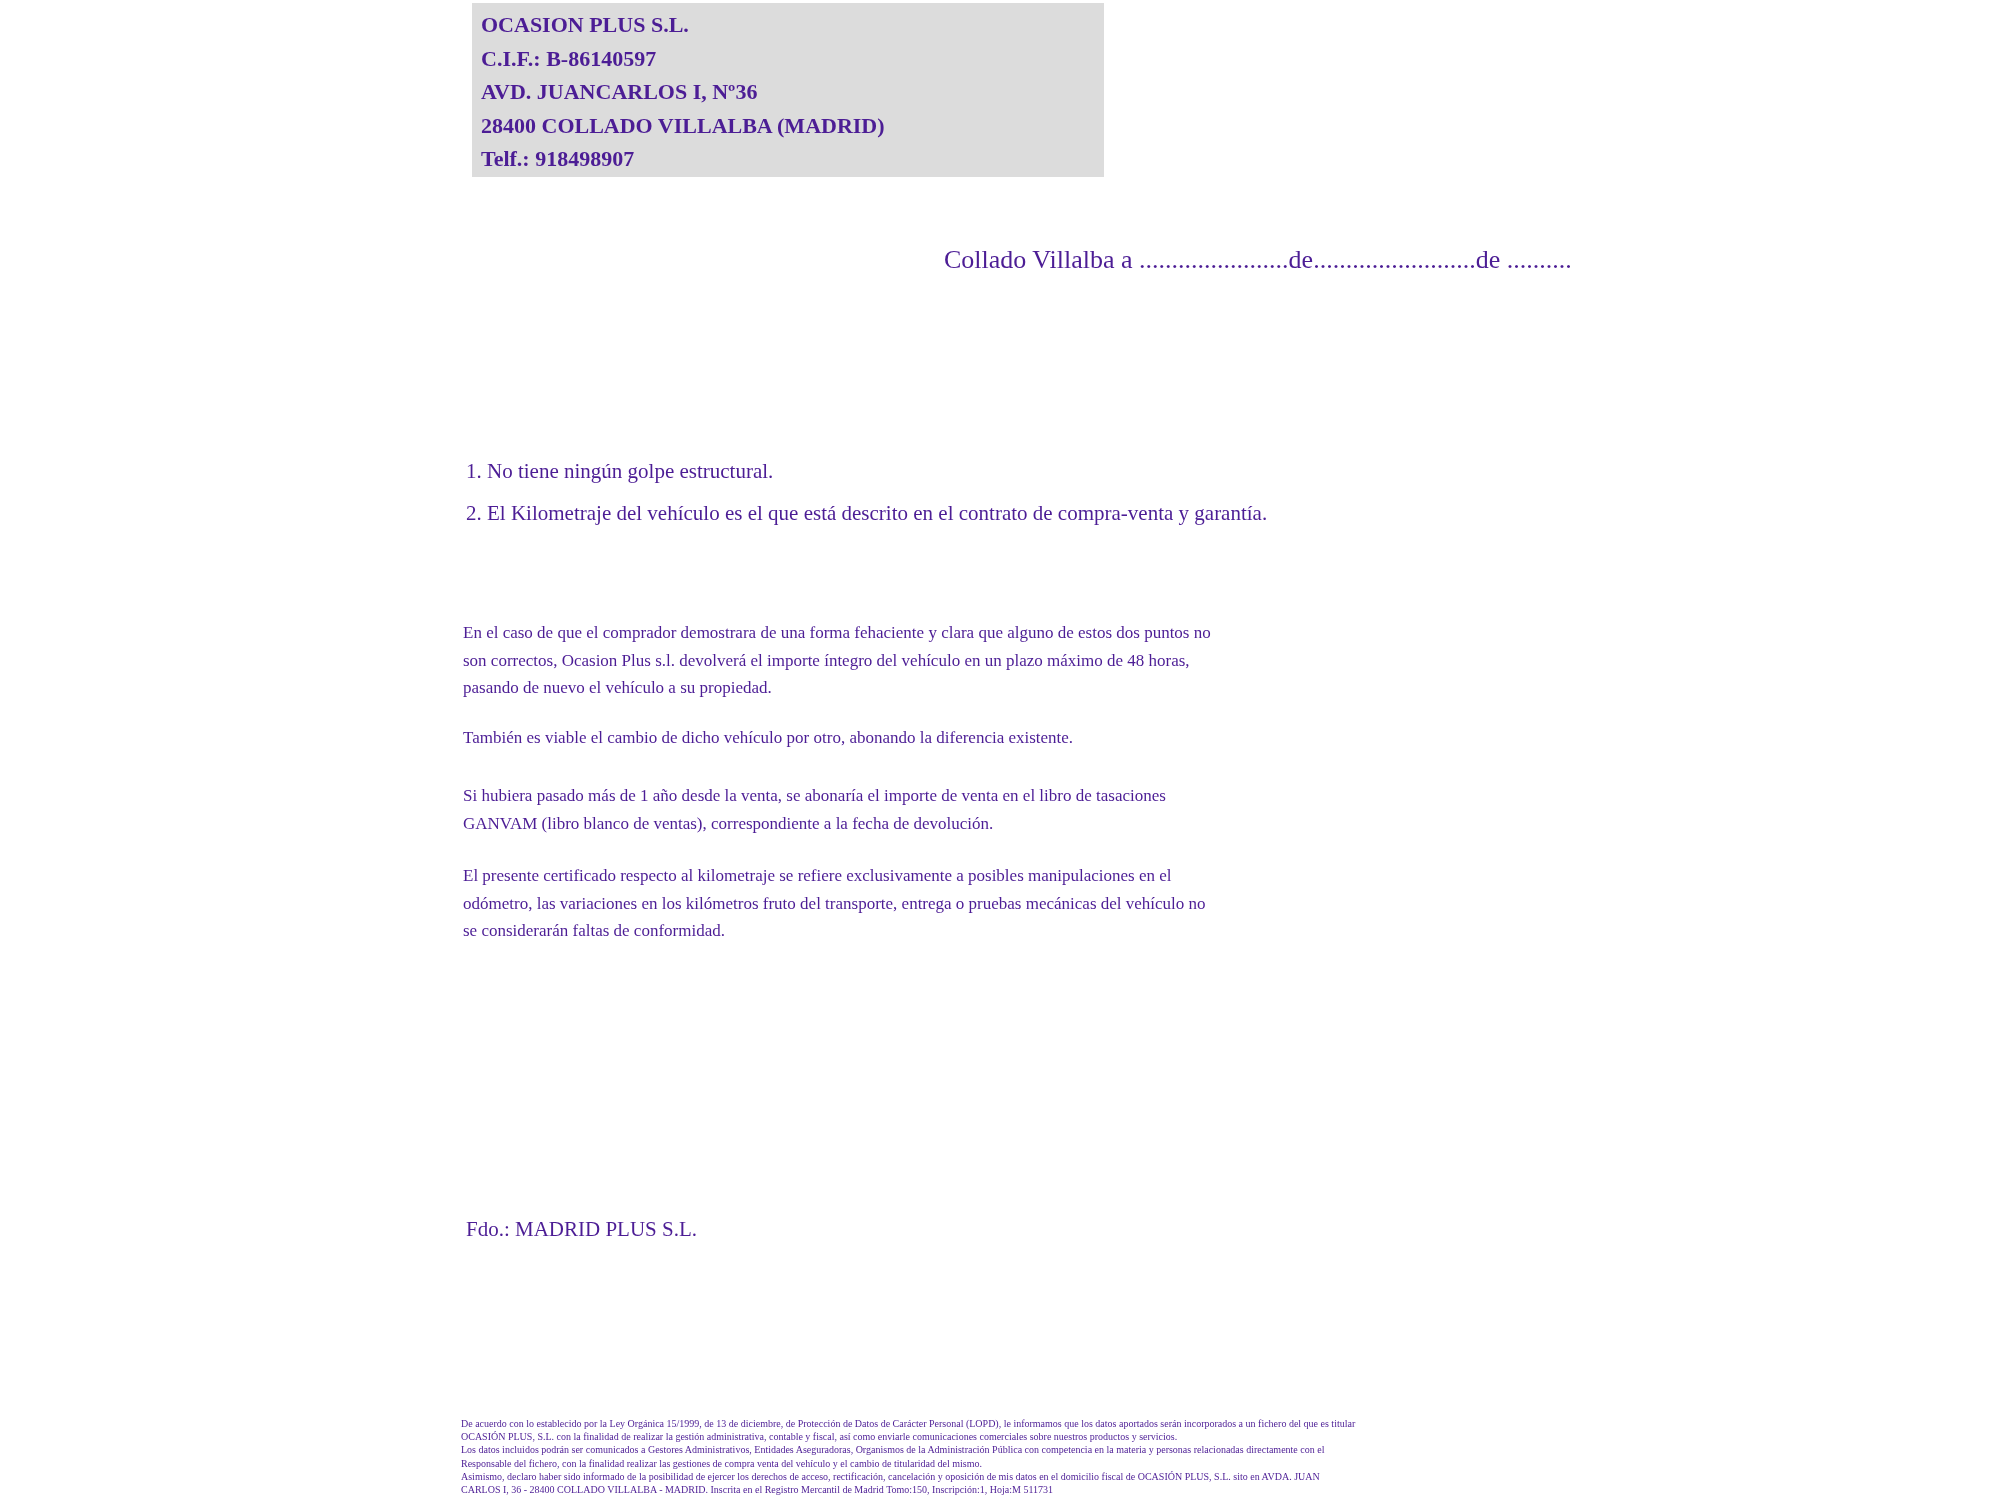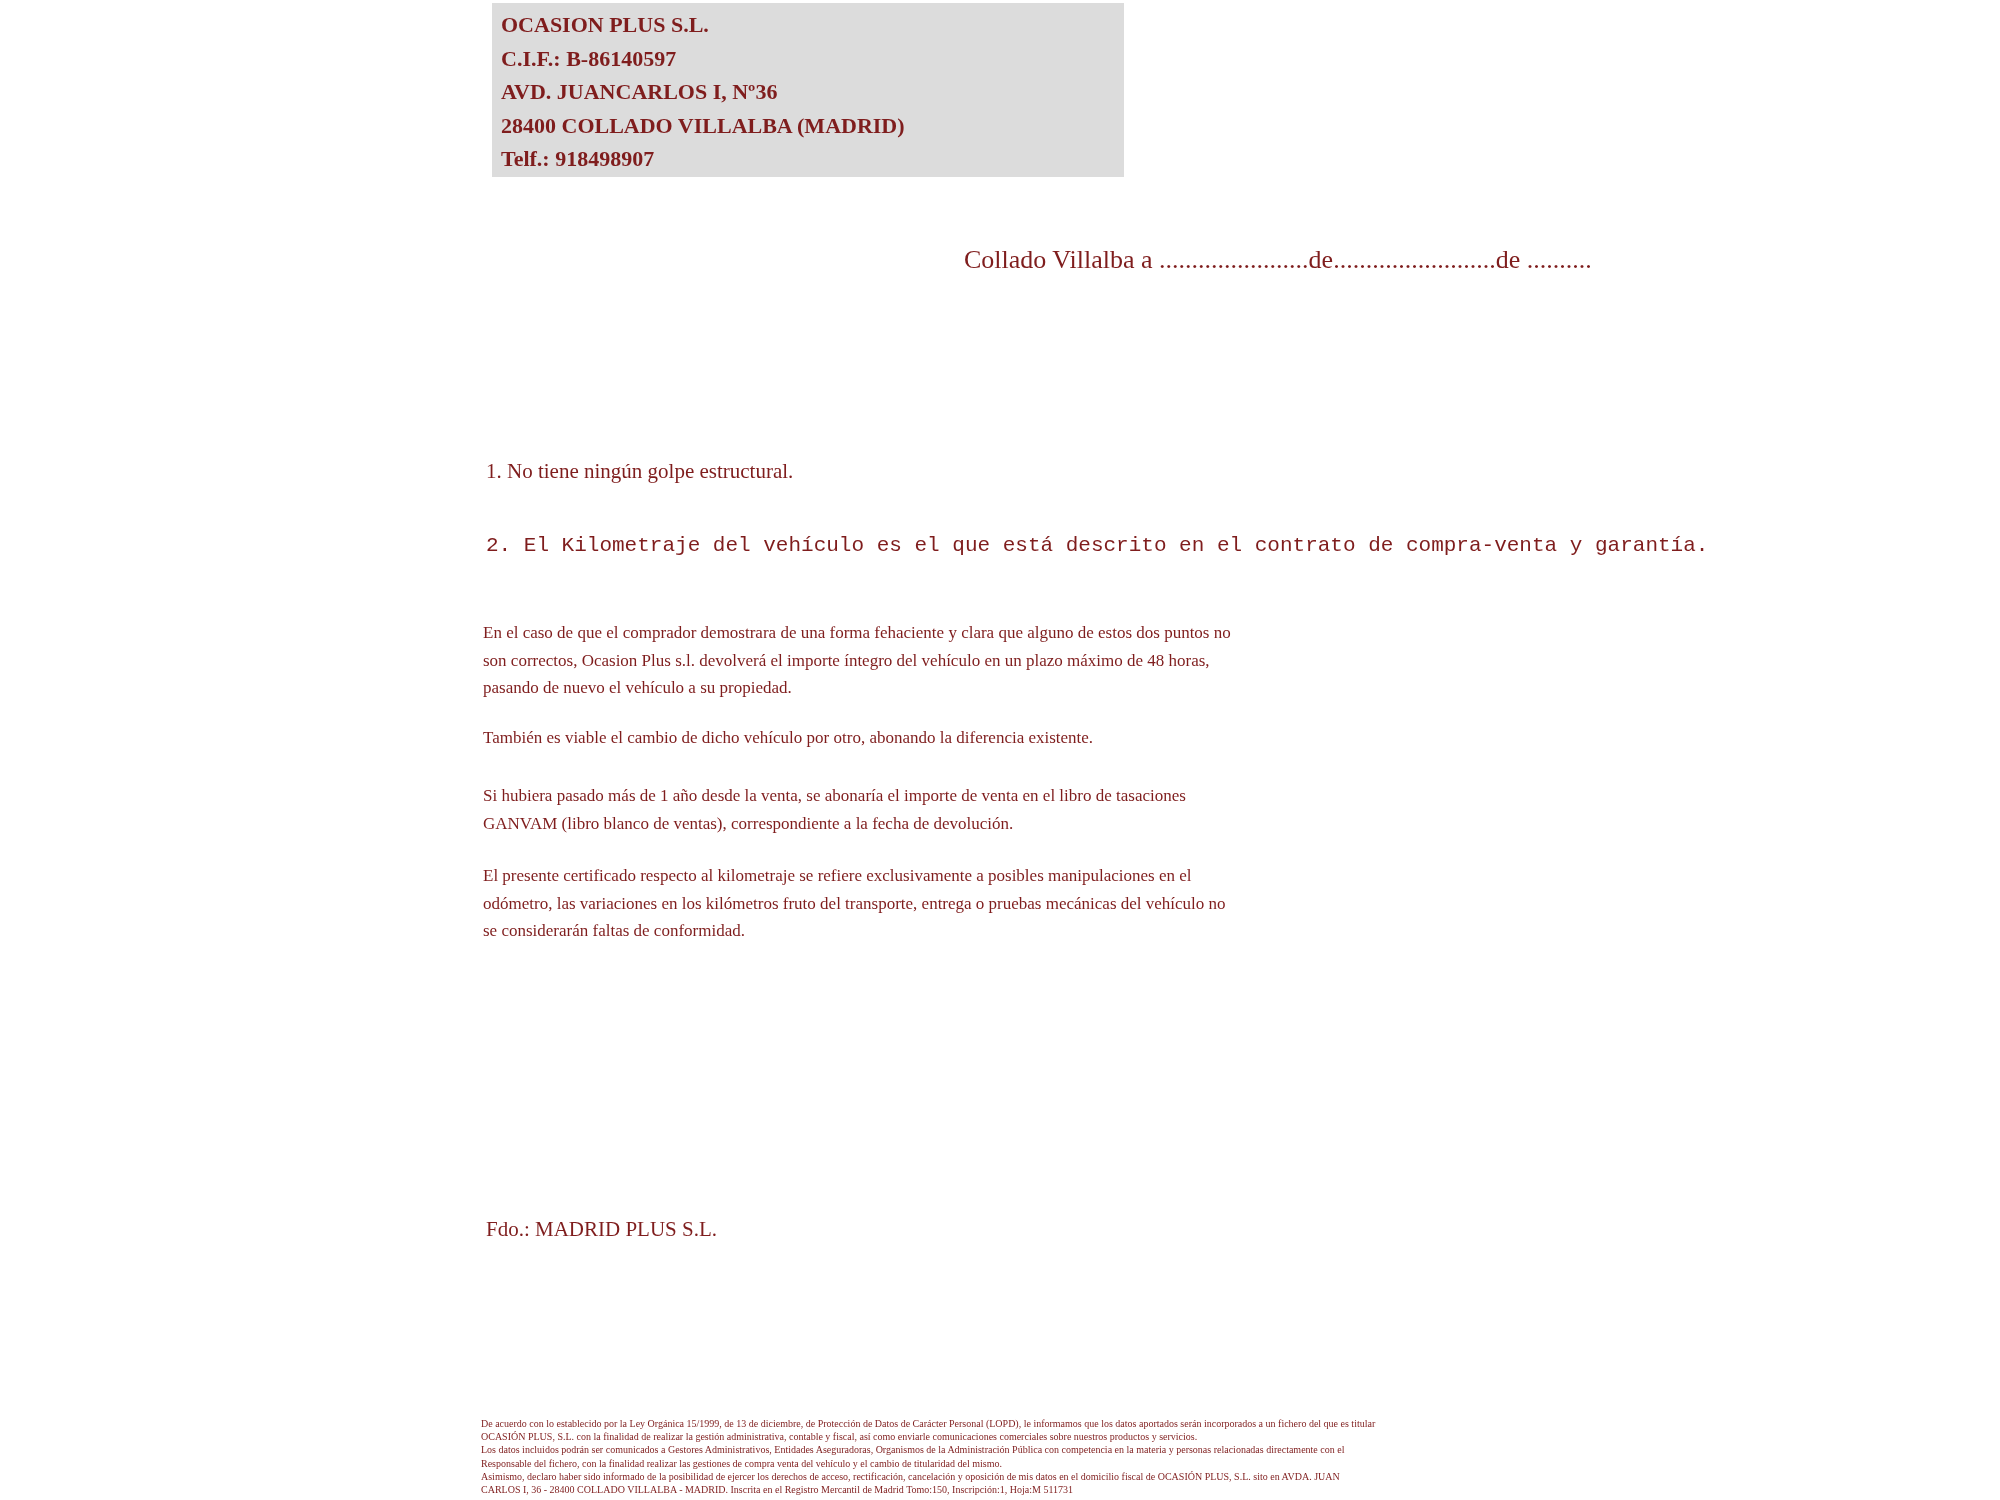--- a/index.html
+++ b/index.html
@@ -1,24 +1,23 @@
 <!DOCTYPE html>
 <html><head>
 <meta charset="utf-8">
 <style>
   html, body { margin: 0; padding: 0; background: #ffffff; }
   .canvas {
     position: relative;
     width: 1914px;
     height: 1500px;
     background: #ffffff;
-    color: #7f1d1d;
+    color: #4c1d95;
     font-family: "Liberation Serif", "DejaVu Serif", serif;
     overflow: hidden;
-    margin-left: 20px;
   }
   .abs { position: absolute; }
 
   .header-box {
     left: 472px;
     top: 3px;
     width: 632px;
     height: 174px;
     box-sizing: border-box;
     padding: 5px 0 0 9px;
@@ -47,21 +46,21 @@
     width: 122px;
     text-decoration: underline;
   }
 
   .point {
     left: 466px;
     font-size: 21px;
     line-height: 28px;
   }
   .p1 { top: 457px; }
-  .p2 { top: 532px; font-family: Liberation Mono, monospace; }
+  .p2 { top: 499px; }
 
   .para {
     left: 463px;
     width: 1110px;
     font-size: 17px;
     line-height: 27.5px;
     white-space: pre-line;
   }
   .para1 { top: 619px; }
   .para2 { top: 724px; }

